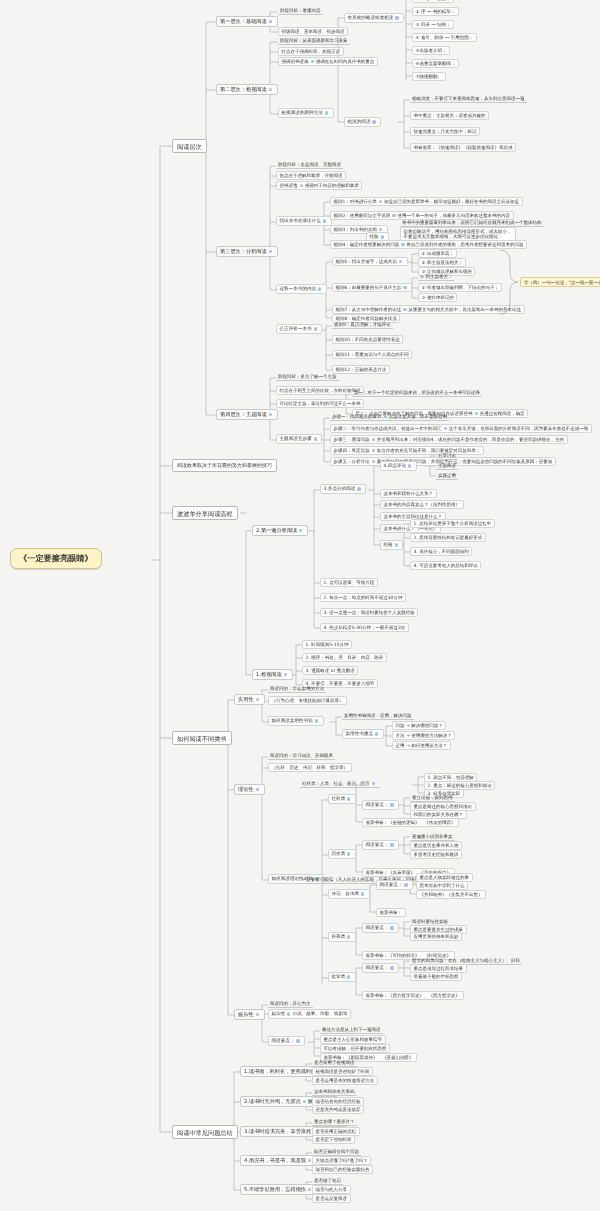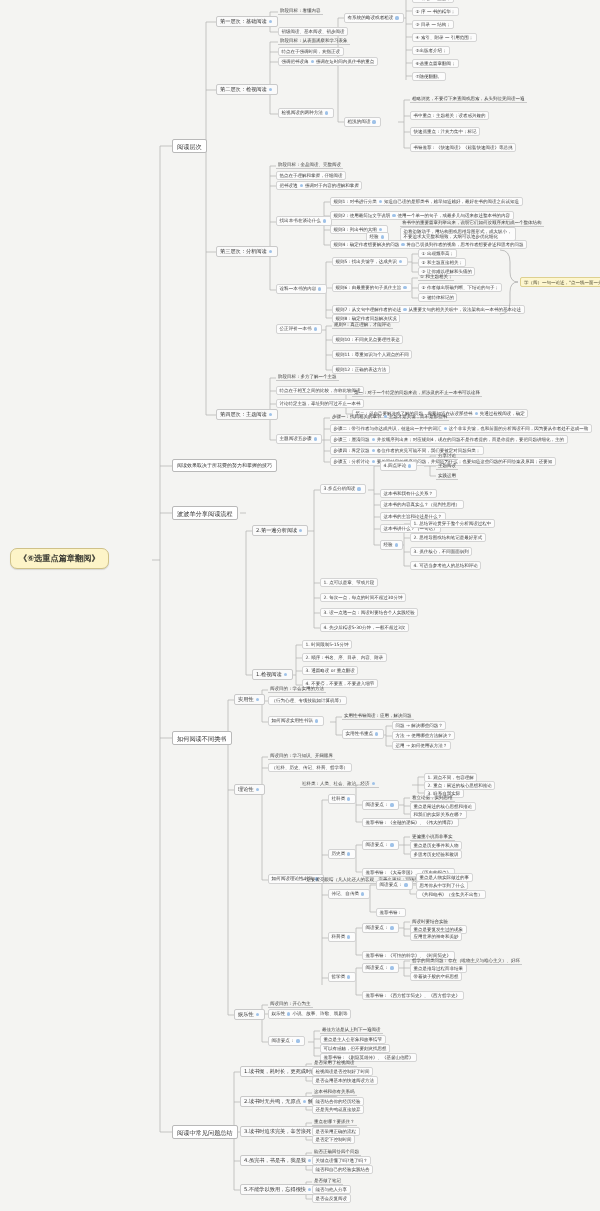--- a/index.html
+++ b/index.html
@@ -334,21 +334,21 @@
         <path d="M306 1161 H312"></path>
         <path d="M306 1170 H312"></path>
       <path d="M300 1190 H306"></path>
       <path d="M306 1182 V1199"></path>
       <path d="M306 1182 H312"></path>
         <path d="M306 1190 H312"></path>
         <path d="M306 1199 H312"></path>
     </g>
   </svg>
 
-  <div class="node root" style="left:10px;top:548px;">《⑥选重点篇章翻阅》</div>
+  <div class="node root" style="left:10px;top:548px;">《一定要擦亮眼睛》</div>
 
   <div class="node l1" style="left:172px;top:139px;">阅读层次</div>
   <div class="node l1" style="left:172px;top:459px;font-size:5px;">阅读效果取决于所花费的努力和掌握的技巧</div>
   <div class="node l1" style="left:172px;top:506px;">波波羊分享阅读流程</div>
   <div class="node l1" style="left:172px;top:731px;">如何阅读不同类书</div>
   <div class="node l1" style="left:172px;top:1125px;">阅读中常见问题总结</div>
 
   <div class="node l2" style="left:216px;top:16px;"><span>第一层次：基础阅读</span><span class="dot"></span></div>
   <div class="node l4" style="left:278px;top:7px;">阶段目标：看懂内容</div>
   <div class="node lf" style="left:278px;top:27px;">初级阅读、基本阅读、初步阅读</div>

